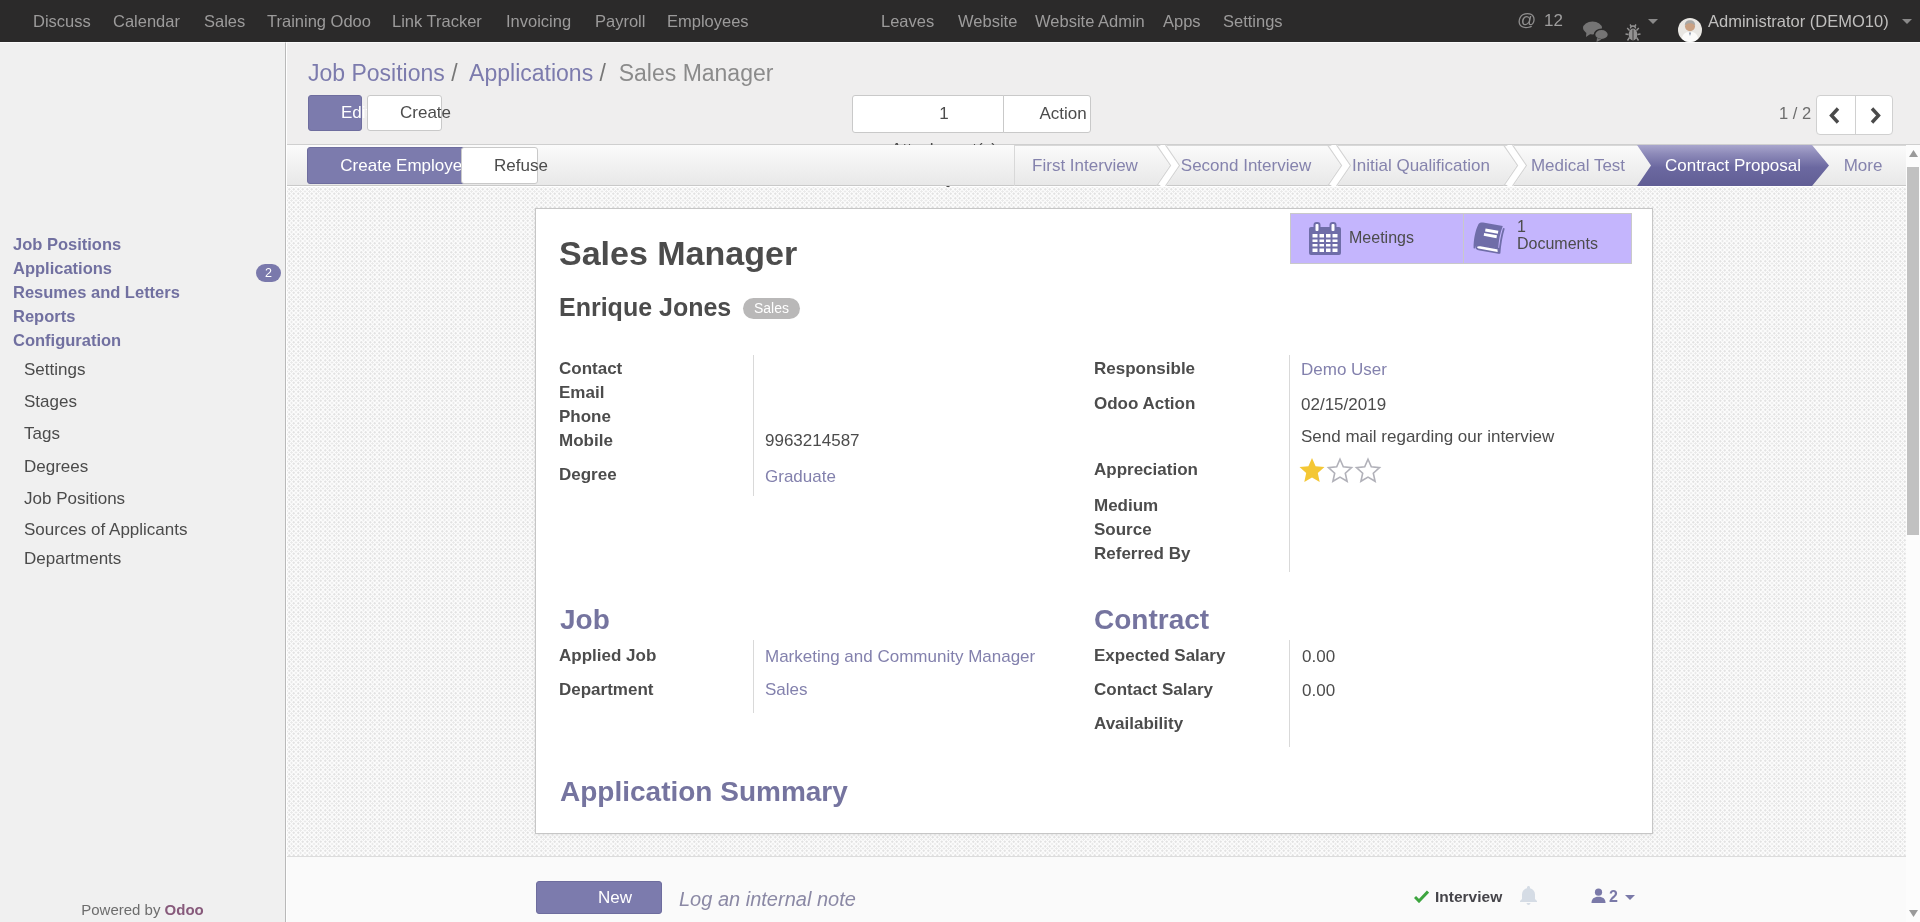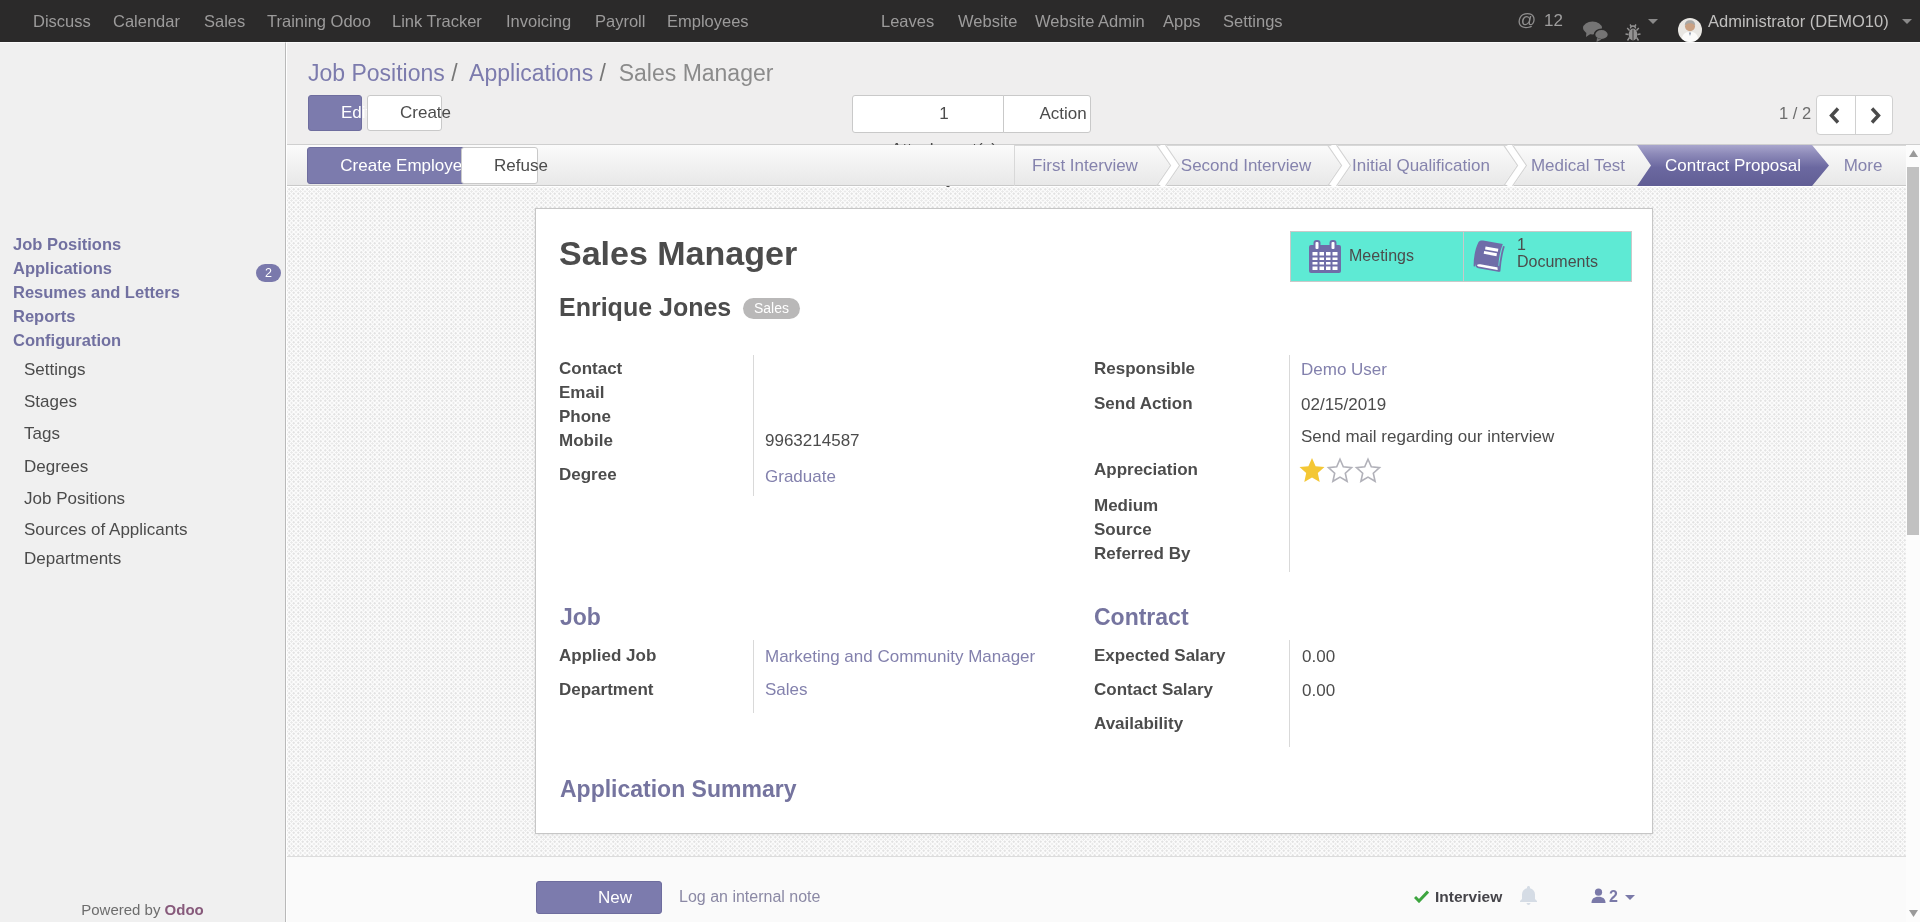--- a/index.html
+++ b/index.html
@@ -33,21 +33,21 @@
   #sheet { position:absolute; left:287px; top:187px; width:1619px; height:670px;
     background-color:#fdfdfd;
     background-image:radial-gradient(#e0e0e0 1px, transparent 1.3px),radial-gradient(#e9e9e9 0.9px, transparent 1.1px);background-size:4.5px 4.5px;background-position:0 0, 2.25px 2.25px;
     border-bottom:1px solid #dcdcdc; }
   #card { position:absolute; left:248px; top:21px; width:1118px; height:626px; background:#fff; border:1px solid #c6c6c6; box-shadow:0 1px 3px rgba(0,0,0,0.08); }
   
   .lab { position:absolute; font-size:17px; font-weight:bold; color:#4c4c4c; white-space:nowrap; }
   .val { position:absolute; font-size:17px; color:#4c4c4c; white-space:nowrap; }
   .vlink { position:absolute; font-size:17px; color:#8381ad; white-space:nowrap; }
   .sep { position:absolute; width:1px; background:#d9d9d9; }
-  .h-sec { position:absolute; font-size:23px; font-weight:bold; color:#75749f; white-space:nowrap; }
+  .h-sec { position:absolute; font-size:28px; font-weight:bold; color:#75749f; white-space:nowrap; }
   
   #chatter { position:absolute; left:287px; top:857px; width:1619px; height:65px; background:#fafafa; }
   
   #scroll { position:absolute; left:1906px; top:145px; width:14px; height:777px; background:#fcfcfc; }
   #scroll .thumb { position:absolute; left:1px; top:22px; width:12px; height:368px; background:#c1c1c1; }
 </style>
 </head>
 <body>
 <div id="nav">
   <span class="mi" style="left:33px">Discuss</span>
@@ -169,21 +169,21 @@
     <text x="719" y="26" font-size="17" fill="#ffffff" text-anchor="middle">Contract Proposal</text>
     <text x="849" y="26" font-size="17" fill="#8583ad" text-anchor="middle">More</text>
   </svg>
 </div>
 <div id="sheet">
     <div id="card">
   <div style="position:absolute; left:23px; top:25px; font-size:34px; font-weight:bold; color:#4c4c4c;">Sales Manager</div>
   <div style="position:absolute; left:23px; top:84px; font-size:25px; font-weight:bold; color:#4c4c4c;">Enrique Jones</div>
   <div style="position:absolute; left:207px; top:89px; width:57px; height:21px; background:#b9b8b8; border-radius:10.5px; color:#fff; font-size:14px; text-align:center; line-height:21px;">Sales</div>
 
-  <div style="position:absolute; left:754px; top:22px; width:342px; height:51px; background:#5eead4; border:1px solid #c9c9c9;">
+  <div style="position:absolute; left:754px; top:4px; width:342px; height:51px; background:#c4b5fd; border:1px solid #c9c9c9;">
     <div style="position:absolute; left:172px; top:0; width:1px; height:49px; background:#c9c9c9;"></div>
     <svg style="position:absolute; left:17px; top:8px;" width="34" height="34" viewBox="0 0 34 34">
       <rect x="1" y="5" width="32" height="28" rx="2" fill="#6f6da8"></rect>
       <rect x="6.5" y="1" width="5" height="9" rx="2" fill="#fff" stroke="#6f6da8" stroke-width="2"></rect>
       <rect x="22.5" y="1" width="5" height="9" rx="2" fill="#fff" stroke="#6f6da8" stroke-width="2"></rect>
       <g fill="#ffffff">
         <rect x="4.5" y="12" width="25" height="18"></rect>
       </g>
       <g stroke="#6f6da8" stroke-width="2">
         <line x1="4" y1="16.5" x2="30" y2="16.5"></line>
@@ -210,21 +210,21 @@
   <div class="lab" style="left:23px; top:174px;">Email</div>
   <div class="lab" style="left:23px; top:198px;">Phone</div>
   <div class="lab" style="left:23px; top:222px;">Mobile</div>
   <div class="val" style="left:229px; top:222px;">9963214587</div>
   <div class="lab" style="left:23px; top:256px;">Degree</div>
   <div class="vlink" style="left:229px; top:258px;">Graduate</div>
   <div class="sep" style="left:217px; top:146px; height:141px;"></div>
 
   <div class="lab" style="left:558px; top:150px;">Responsible</div>
   <div class="vlink" style="left:765px; top:151px;">Demo User</div>
-  <div class="lab" style="left:558px; top:185px;">Send Action</div>
+  <div class="lab" style="left:558px; top:185px;">Odoo Action</div>
   <div class="val" style="left:765px; top:186px;">02/15/2019</div>
   <div class="val" style="left:765px; top:218px;">Send mail regarding our interview</div>
   <div class="lab" style="left:558px; top:251px;">Appreciation</div>
   <svg style="position:absolute; left:763px; top:248px;" width="88" height="27" viewBox="0 0 88 27">
     <path d="M13 1 L16.6 9.2 L25.5 10.1 L18.8 16.1 L20.7 24.9 L13 20.4 L5.3 24.9 L7.2 16.1 L0.5 10.1 L9.4 9.2 Z" fill="#f4c735"></path>
     <path d="M41 2.2 L44.3 9.8 L52.5 10.6 L46.3 16.2 L48.1 24.3 L41 20.1 L33.9 24.3 L35.7 16.2 L29.5 10.6 L37.7 9.8 Z" fill="none" stroke="#b1b1b9" stroke-width="1.6"></path>
     <path d="M69 2.2 L72.3 9.8 L80.5 10.6 L74.3 16.2 L76.1 24.3 L69 20.1 L61.9 24.3 L63.7 16.2 L57.5 10.6 L65.7 9.8 Z" fill="none" stroke="#b1b1b9" stroke-width="1.6"></path>
   </svg>
   <div class="lab" style="left:558px; top:287px;">Medium</div>
   <div class="lab" style="left:558px; top:311px;">Source</div>
@@ -244,21 +244,21 @@
   <div class="lab" style="left:558px; top:471px;">Contact Salary</div>
   <div class="val" style="left:766px; top:472px;">0.00</div>
   <div class="lab" style="left:558px; top:505px;">Availability</div>
   <div class="sep" style="left:753px; top:431px; height:107px;"></div>
 
   <div class="h-sec" style="left:24px; top:567px;">Application Summary</div>
 </div>
   </div>
 <div id="chatter">
   <div class="btn btn-p" style="left:249px; top:24px; width:126px; height:33px; line-height:31px;">New message</div>
-  <span style="position:absolute; left:392px; top:31px; font-size:16px; color:#8b89a5;">Log an internal note</span>
+  <span style="position:absolute; left:392px; top:31px; font-size:20px; color:#8b89a5;font-style:italic;">Log an internal note</span>
   <svg style="position:absolute; left:1127px; top:33px;" width="15" height="13" viewBox="0 0 15 13">
       <path d="M1 7 L5 11 L14 1.5" stroke="#3da53f" stroke-width="3" fill="none"></path>
     </svg>
   <span style="position:absolute; left:1148px; top:31px; font-size:15.5px; font-weight:bold; color:#454449;">Interview</span>
   <svg style="position:absolute; left:1233px; top:29px;" width="17" height="19" viewBox="0 0 17 19">
     <path d="M8.5 0 C9.4 0 10 0.6 10 1.5 L10 2.2 C12.9 2.9 15 5.4 15 8.5 L15 13 L17 15 L17 16 L0 16 L0 15 L2 13 L2 8.5 C2 5.4 4.1 2.9 7 2.2 L7 1.5 C7 0.6 7.6 0 8.5 0 Z" fill="#d5dce5"></path>
     <path d="M6.5 17 C6.8 18.2 7.5 19 8.5 19 C9.5 19 10.2 18.2 10.5 17 Z" fill="#d5dce5"></path>
   </svg>
   <svg style="position:absolute; left:1304px; top:31px;" width="15" height="15" viewBox="0 0 15 15">
     <circle cx="7.5" cy="4.2" r="3.6" fill="#7a79a8"></circle>

